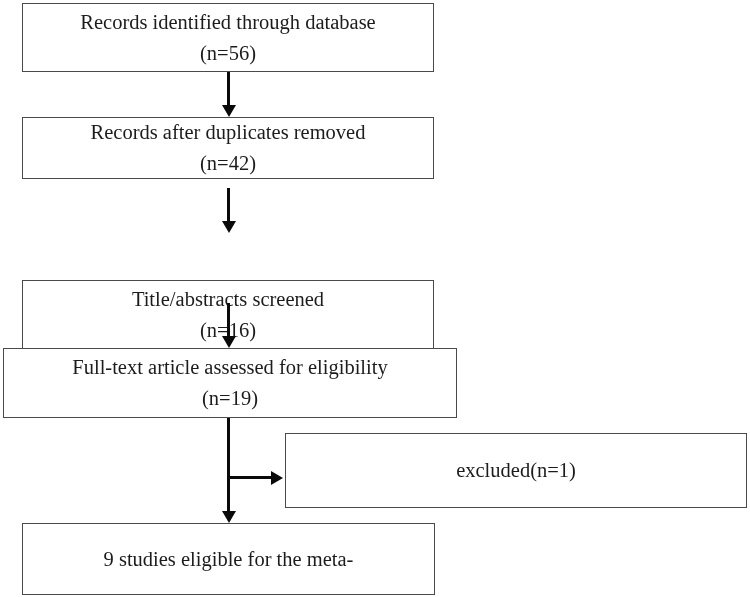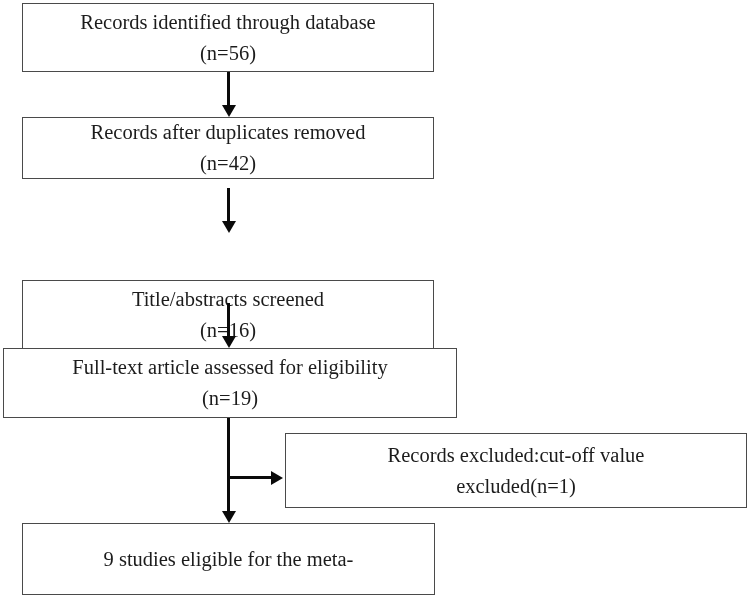--- a/index.html
+++ b/index.html
@@ -101,21 +101,20 @@
     <span>Title/abstracts screened</span>
     <span>(n=16)</span>
   </div>
 
   <div class="node" id="box-fulltext">
     <span>Full-text article assessed for eligibility</span>
     <span>(n=19)</span>
   </div>
 
   <div class="node" id="box-excluded">
-    <span>Records excluded:cut-off value</span>
     <span>excluded(n=1)</span>
   </div>
 
   <div class="node" id="box-included">
     <span>9 studies eligible for the meta-</span>
   </div>
 
   <div class="vline" id="arrow1-line"></div>
   <div class="head-down" id="arrow1-head"></div>
 

